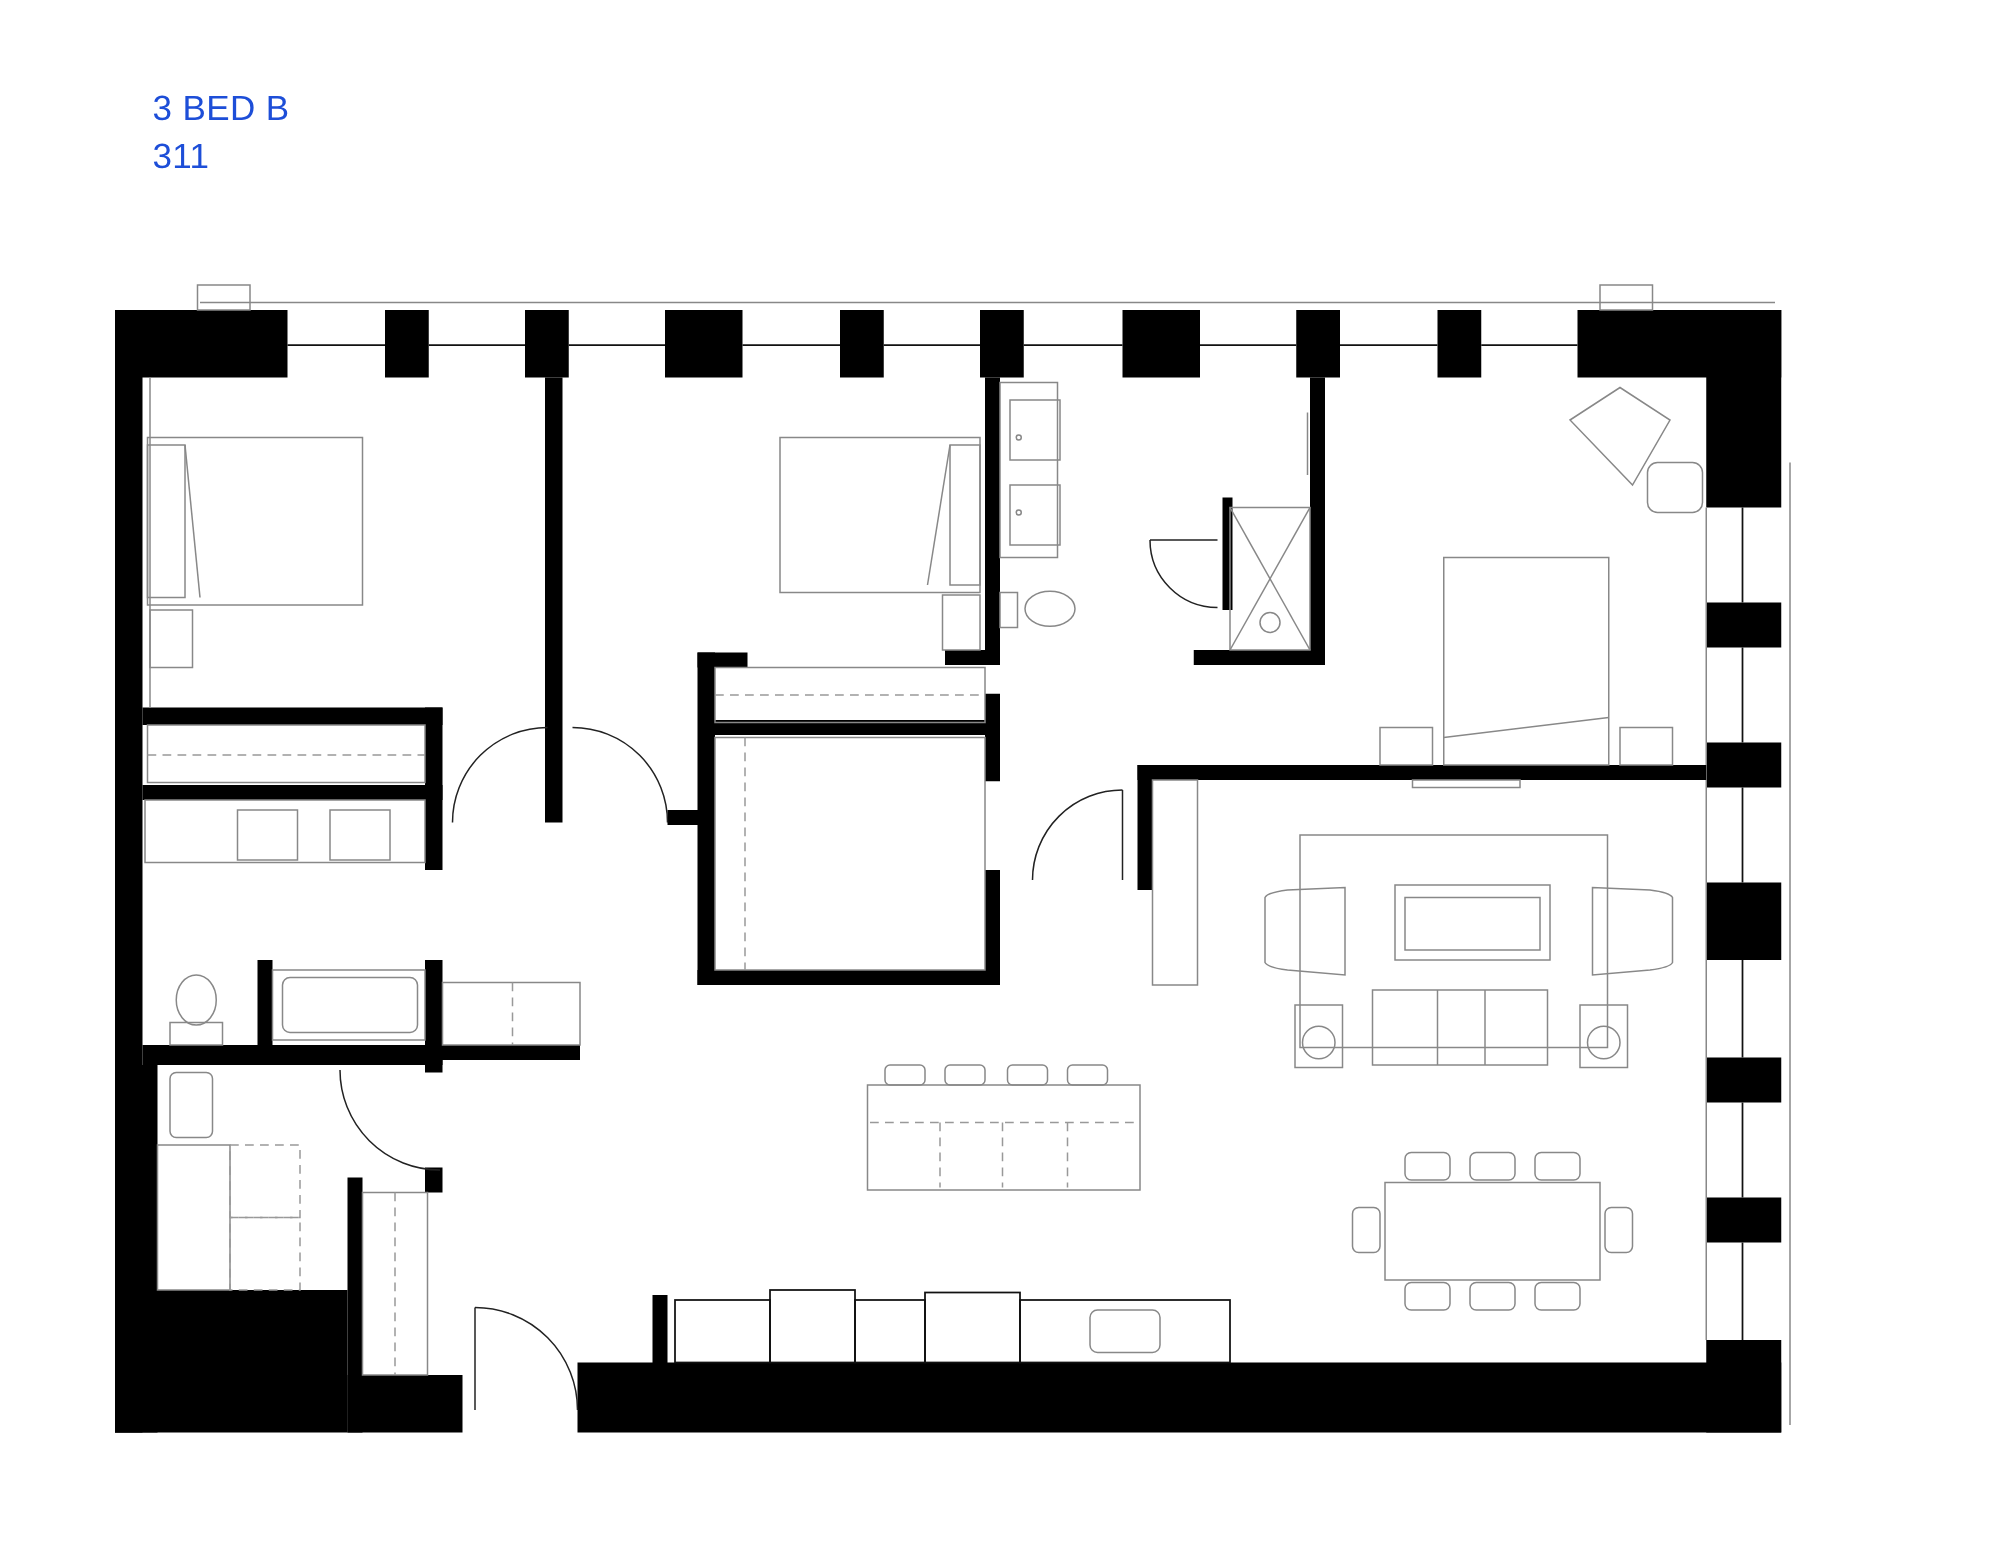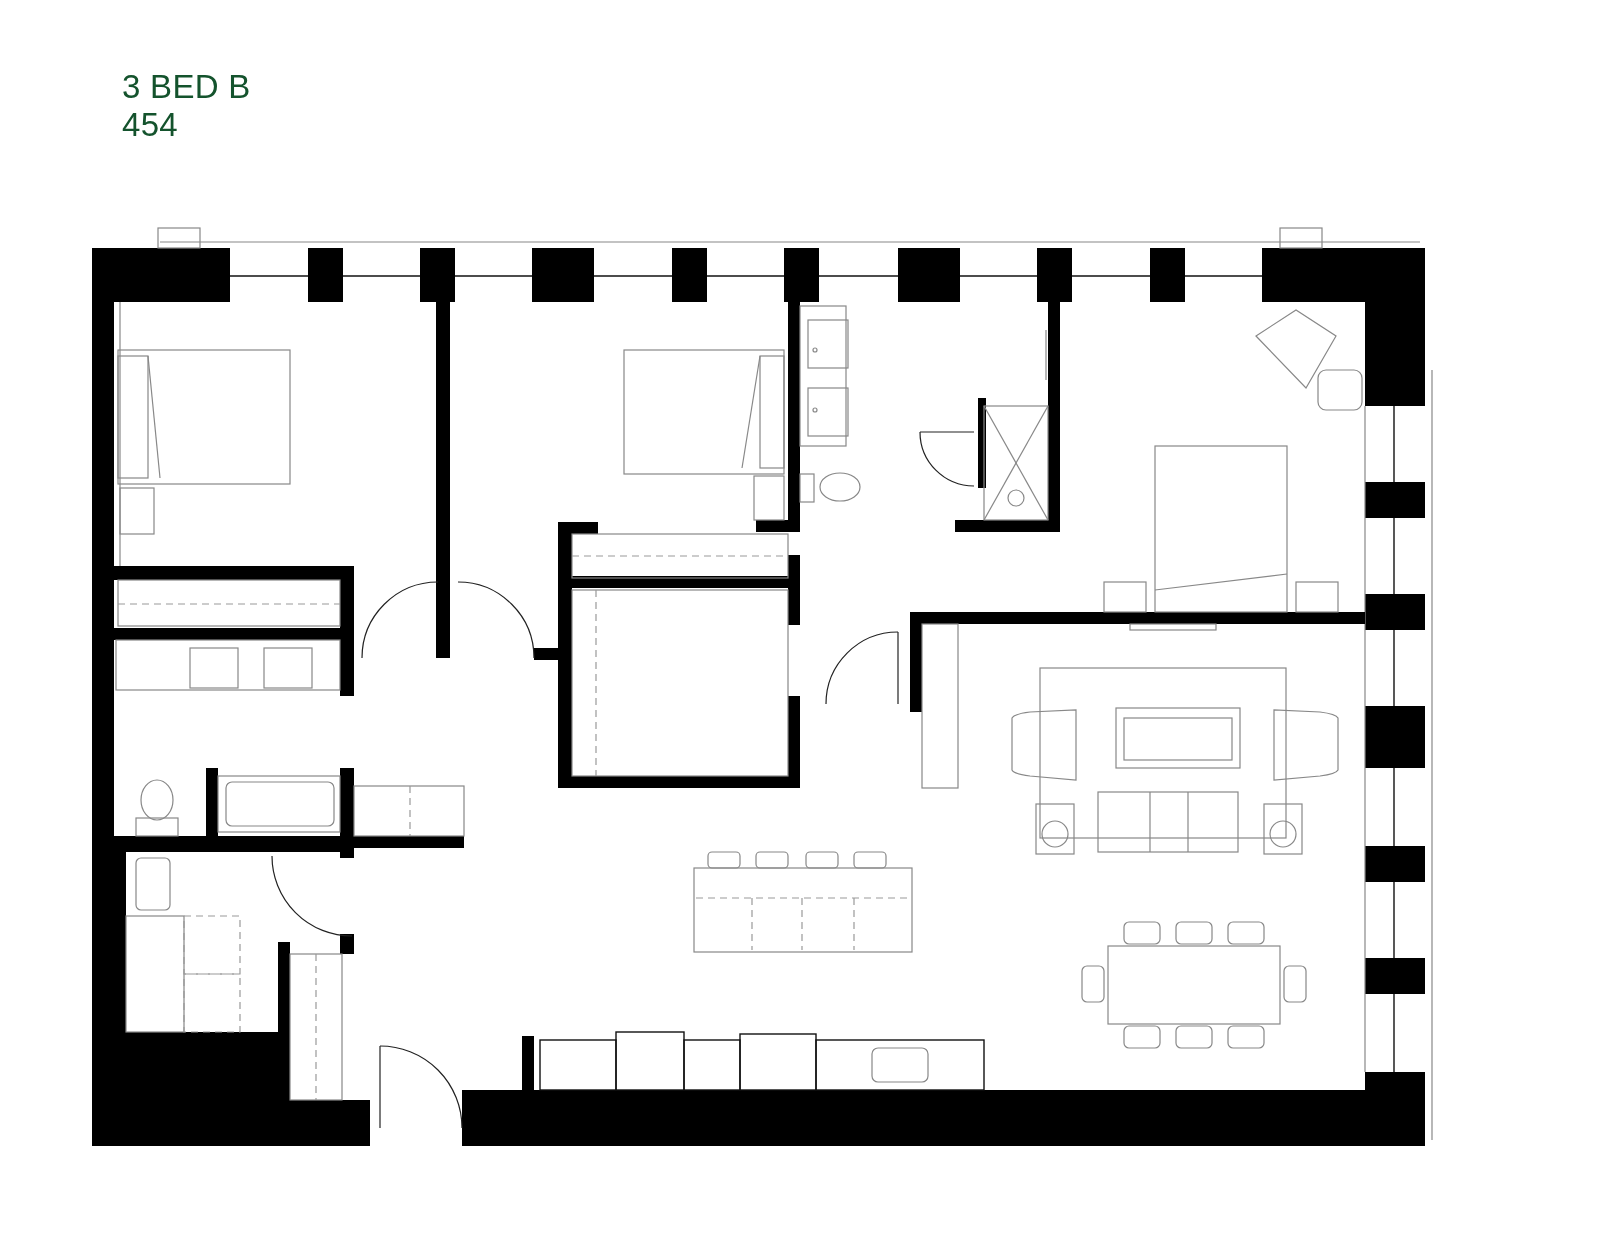--- a/index.html
+++ b/index.html
@@ -1,30 +1,30 @@
 <!DOCTYPE html>
 <html><head>
 <meta charset="utf-8">
 <style>
   html,body{margin:0;padding:0;background:#ffffff;}
   body{width:1600px;height:1237px;position:relative;overflow:hidden;font-family:"Liberation Sans",sans-serif;}
-  .title{position:absolute;left:122px;top:68px;color:#14532d;font-size:33px;line-height:38px;letter-spacing:0.3px;}
+  .title{position:absolute;left:122px;top:68px;color:#1d4ed8;font-size:28px;line-height:38px;letter-spacing:0.3px;}
   svg{position:absolute;left:0;top:0;}
   .w{fill:#000;}
   .ln{fill:none;stroke:#888;stroke-width:1.2;}
   .lnd{fill:none;stroke:#111;stroke-width:1.4;}
   .dash{fill:none;stroke:#999;stroke-width:1.2;stroke-dasharray:7 5;}
   .door{fill:none;stroke:#222;stroke-width:1.2;}
 </style>
 </head>
 <body>
 
 <div class="title">
   <div>3 BED B</div>
-  <div>454</div>
+  <div>311</div>
 </div>
 
 <svg width="1600" height="1237" viewBox="0 0 1600 1237">
 
   <g>
     <rect class="w" x="92" y="248" width="138" height="54"></rect>
     <rect class="w" x="308" y="248" width="35" height="54"></rect>
     <rect class="w" x="420" y="248" width="35" height="54"></rect>
     <rect class="w" x="532" y="248" width="62" height="54"></rect>
     <rect class="w" x="672" y="248" width="35" height="54"></rect>

